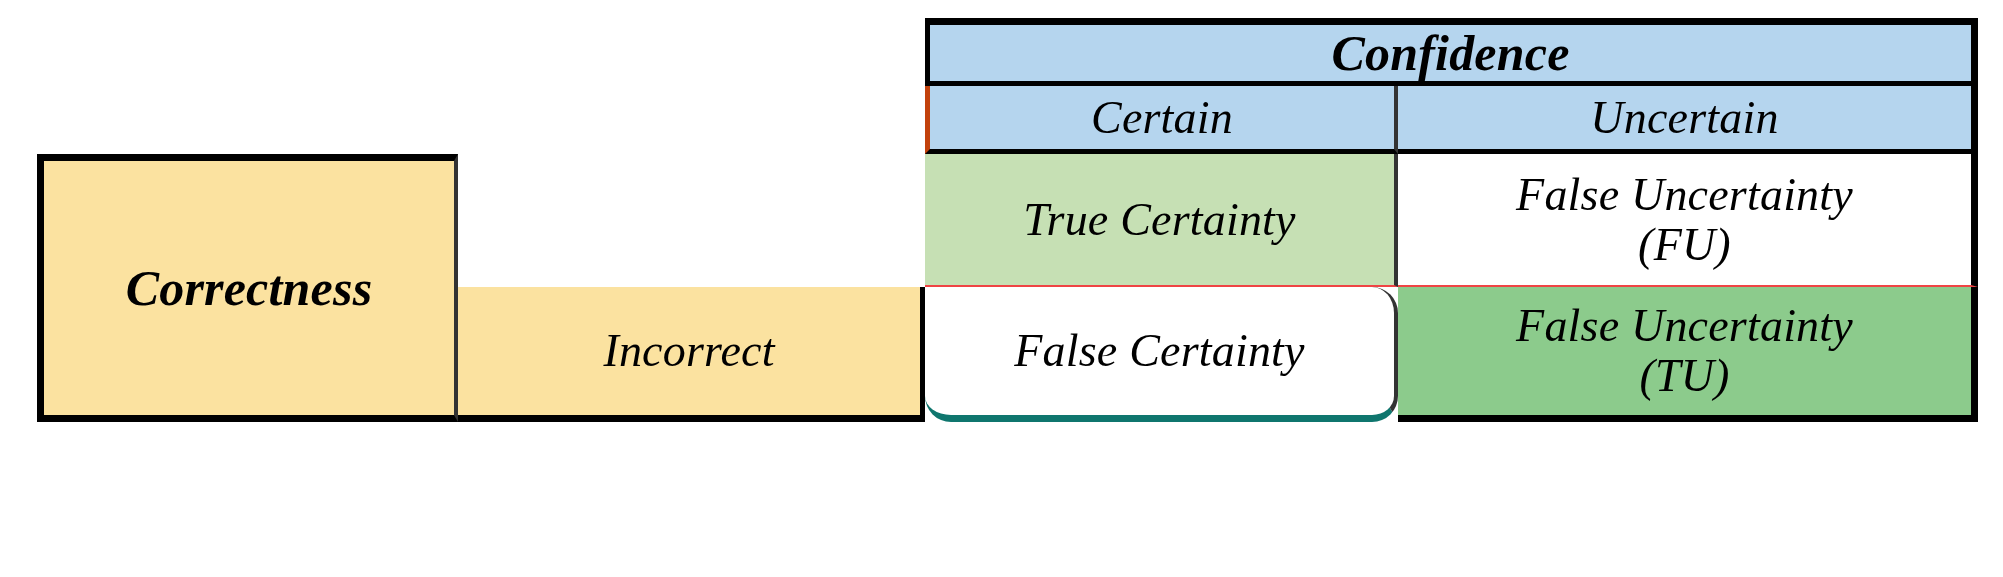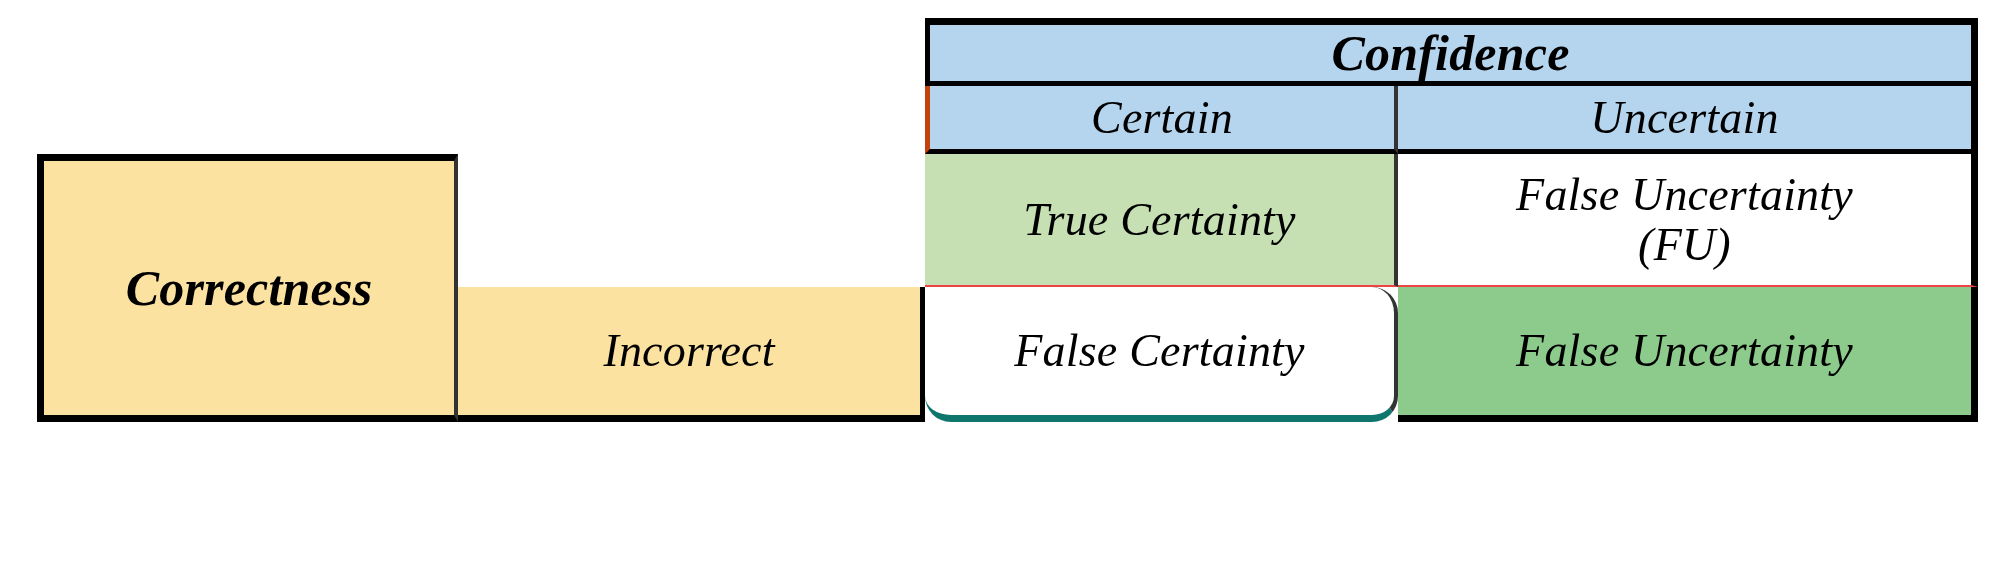--- a/index.html
+++ b/index.html
@@ -206,17 +206,18 @@
 
     <div class="cell data-cell q-fc">
       <span class="cell-lines">
         <span>False Certainty</span>
       </span>
     </div>
 
     <div class="cell data-cell q-tu">
       <span class="cell-lines">
         <span>False Uncertainty</span>
+        <span class="l2">(TU)</span>
       </span>
     </div>
 
   </div>
 </div>
 
 </body></html>

